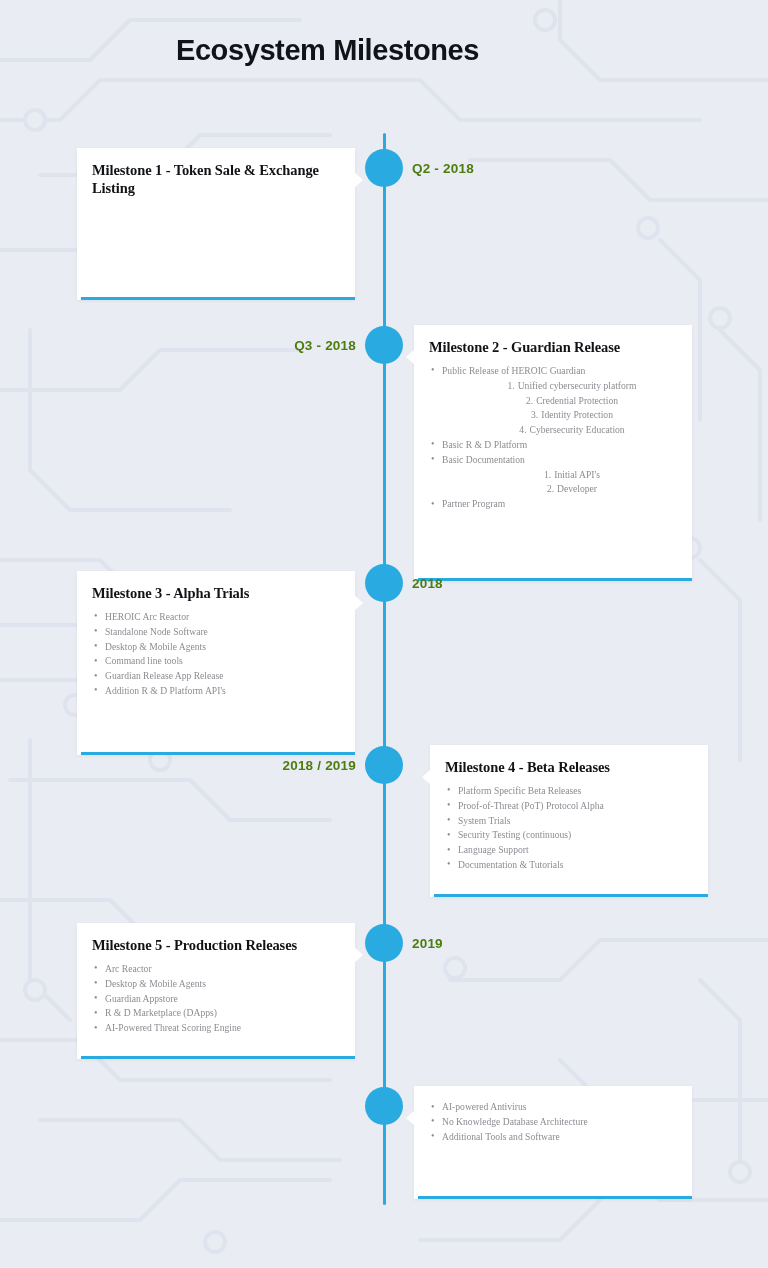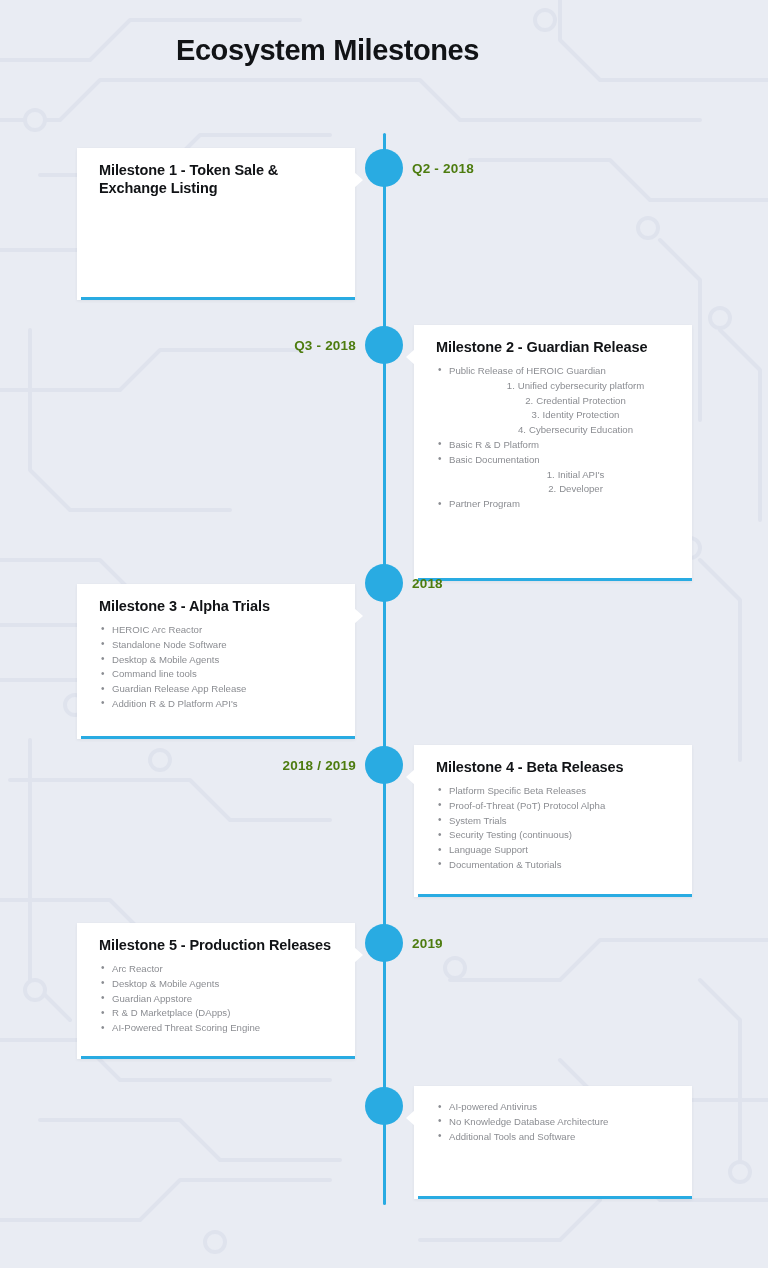--- a/index.html
+++ b/index.html
@@ -79,21 +79,21 @@
   
   .card {
     position: absolute;
     background: #ffffff;
     z-index: 3;
     box-shadow: 0 1px 3px rgba(40,50,70,0.07);
   }
   .card.left  { left: 77px;  width: 278px; }
   .card.right { left: 414px; width: 278px; }
 
-  .card-inner { padding: 14px 18px 10px 22px; }
+  .card-inner { padding: 14px 18px 10px 15px; font-family: Liberation Serif, serif; }
 
   .card-accent {
     position: absolute;
     left: 4px;
     bottom: 0;
     width: 274px;
     height: 3px;
     background: #29abe2;
   }
 
@@ -237,38 +237,38 @@
               <li><span class="sub-num">1.</span><span>Initial API's</span></li>
               <li><span class="sub-num">2.</span><span>Developer</span></li>
             </ol></li>
           <li><span>Partner Program</span></li>
         </ul>
       </div>
       <div class="card-accent"></div>
     </div>
     <div class="timeline-dot" style="top: 564px;"></div>
     <div class="date-label right" style="top: 576px;">2018</div>
-    <div class="card left" style="top: 584px; height: 155px;">
+    <div class="card left" style="top: 571px; height: 184px;">
       <div class="card-pointer"></div>
       <div class="card-inner">
         <div class="card-title">Milestone 3 - Alpha Trials</div>
         <ul class="card-list">
           <li><span>HEROIC Arc Reactor</span></li>
           <li><span>Standalone Node Software</span></li>
           <li><span>Desktop &amp; Mobile Agents</span></li>
           <li><span>Command line tools</span></li>
           <li><span>Guardian Release App Release</span></li>
           <li><span>Addition R &amp; D Platform API's</span></li>
         </ul>
       </div>
       <div class="card-accent"></div>
     </div>
     <div class="timeline-dot" style="top: 746px;"></div>
     <div class="date-label left" style="top: 758px;">2018 / 2019</div>
-    <div class="card right" style="top: 745px; height: 152px;">
+    <div class="card right" style="top: 745px; height: 152px; margin-left: 16px;">
       <div class="card-pointer"></div>
       <div class="card-inner">
         <div class="card-title">Milestone 4 - Beta Releases</div>
         <ul class="card-list">
           <li><span>Platform Specific Beta Releases</span></li>
           <li><span>Proof-of-Threat (PoT) Protocol Alpha</span></li>
           <li><span>System Trials</span></li>
           <li><span>Security Testing (continuous)</span></li>
           <li><span>Language Support</span></li>
           <li><span>Documentation &amp; Tutorials</span></li>

